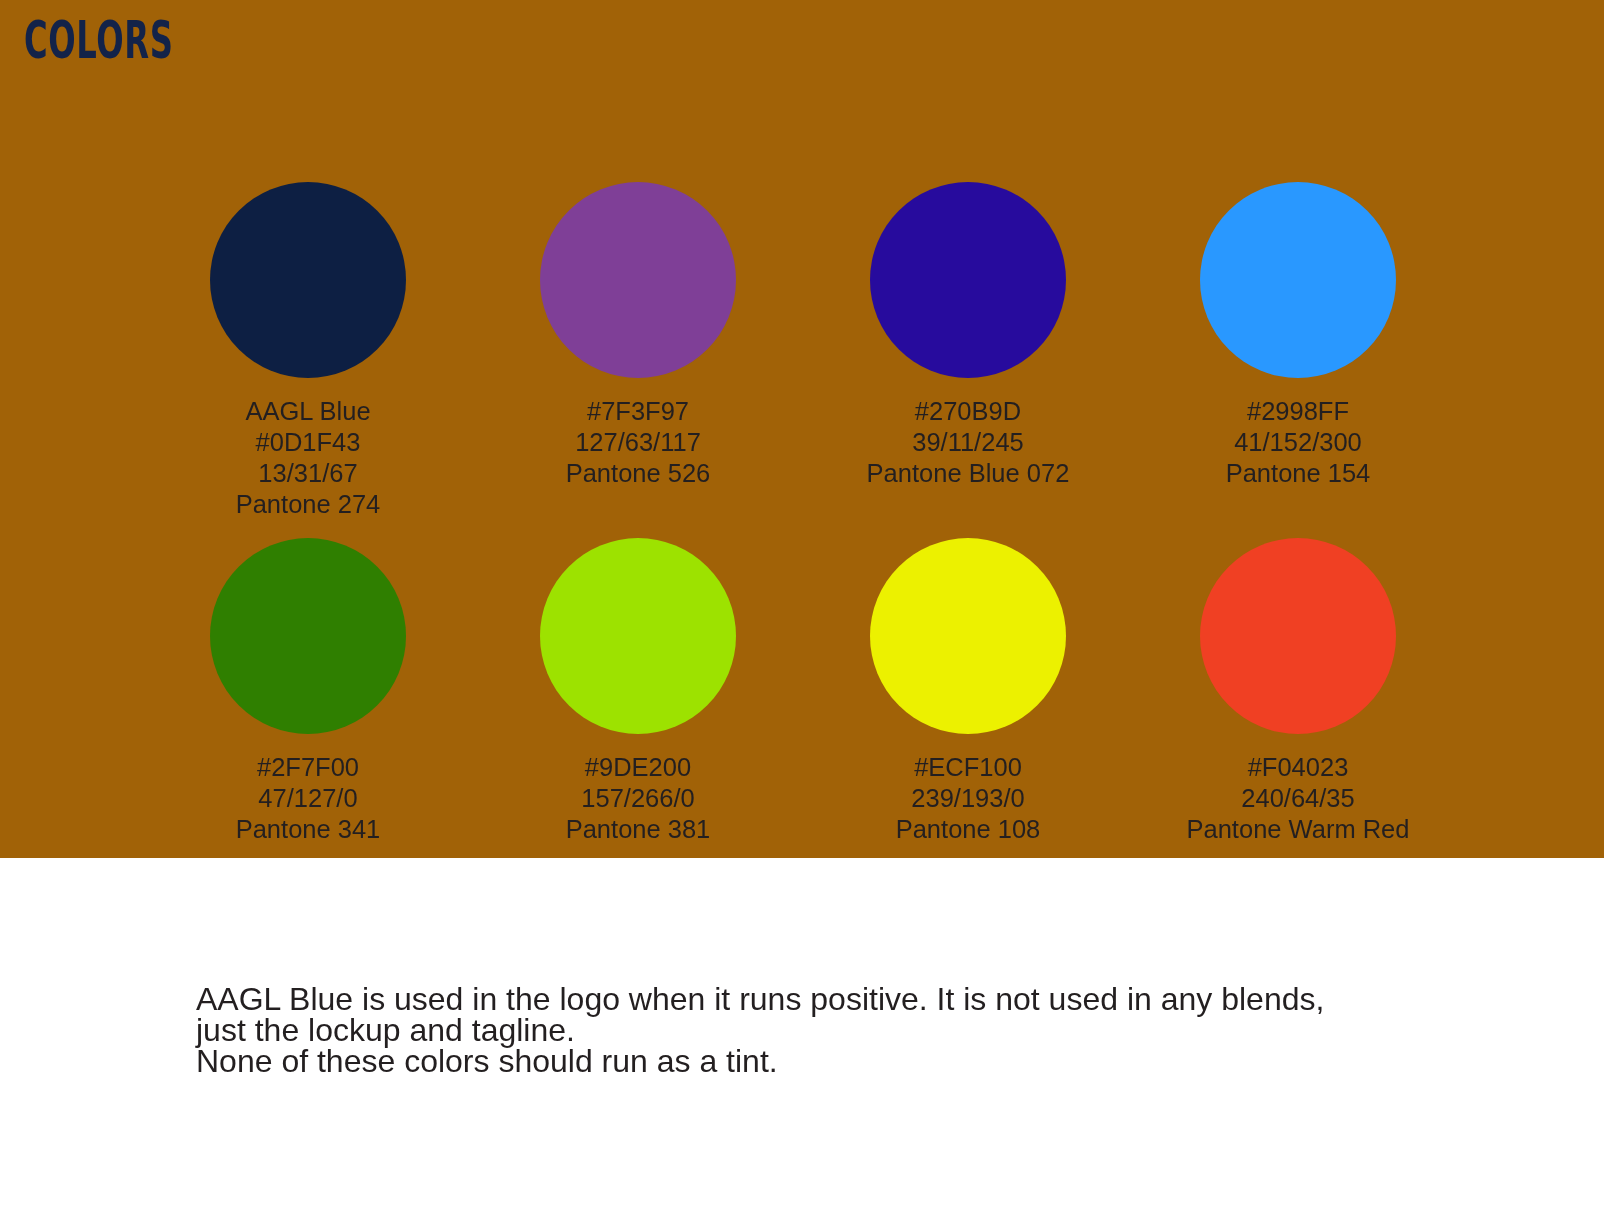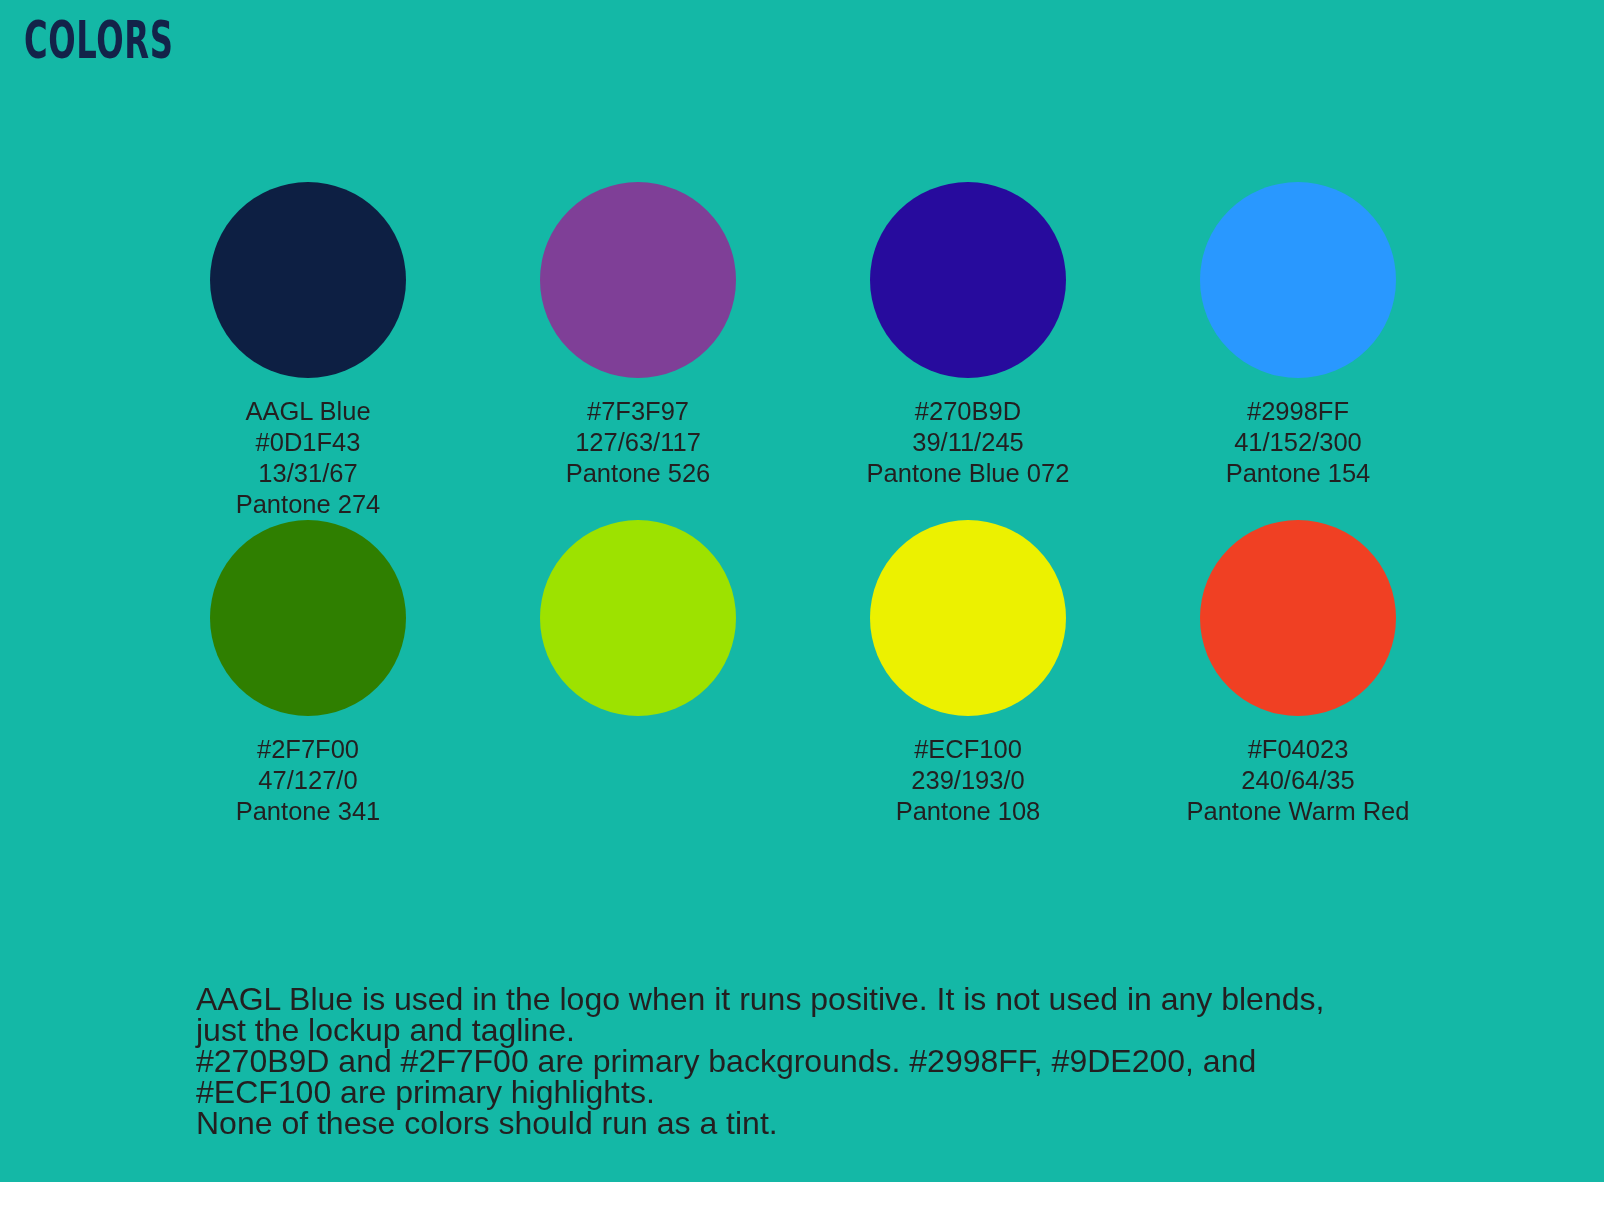--- a/index.html
+++ b/index.html
@@ -12,22 +12,22 @@
     width: 1604px;
     height: 1218px;
     font-family: "Liberation Sans", sans-serif;
     color: #231f20;
     overflow: hidden;
     position: relative;
   }
   .page {
     position: relative;
     width: 1604px;
-    height: 1182px;
-    background: #14b8a6;
+    height: 858px;
+    background: #a16207;
   }
   .page-title {
     position: absolute;
     left: 24px;
     top: 14px;
     font-family: "DejaVu Sans", sans-serif;
     font-weight: 700;
     font-size: 52px;
     line-height: 1;
     letter-spacing: 1px;
@@ -37,20 +37,21 @@
     white-space: nowrap;
   }
   .swatch-grid {
     position: absolute;
     left: 143px;
     top: 182px;
     width: 1320px;
     display: grid;
     grid-template-columns: repeat(4, 330px);
     grid-template-rows: auto auto;
+    row-gap: 18px;
   }
   .swatch {
     display: flex;
     flex-direction: column;
     align-items: center;
     width: 330px;
   }
   .swatch-circle {
     width: 196px;
     height: 196px;
@@ -131,20 +132,25 @@
       <div class="swatch-circle" style="background-color: rgb(47, 127, 0);"></div>
       <div class="swatch-labels">
         <div>#2F7F00</div>
         <div>47/127/0</div>
         <div>Pantone 341</div>
       </div>
     </div>
 
     <div class="swatch">
       <div class="swatch-circle" style="background-color: rgb(157, 226, 0);"></div>
+      <div class="swatch-labels">
+        <div>#9DE200</div>
+        <div>157/266/0</div>
+        <div>Pantone 381</div>
+      </div>
     </div>
 
     <div class="swatch">
       <div class="swatch-circle" style="background-color: rgb(236, 241, 0);"></div>
       <div class="swatch-labels">
         <div>#ECF100</div>
         <div>239/193/0</div>
         <div>Pantone 108</div>
       </div>
     </div>
@@ -155,17 +161,16 @@
         <div>#F04023</div>
         <div>240/64/35</div>
         <div>Pantone Warm Red</div>
       </div>
     </div>
 
   </div>
 
   <div class="footnote">
     <p>AAGL Blue is used in the logo when it runs positive. It is not used in any blends, just the lockup and tagline.</p>
-    <p>#270B9D and #2F7F00 are primary backgrounds. #2998FF, #9DE200, and #ECF100 are primary highlights.</p>
     <p>None of these colors should run as a tint.</p>
   </div>
 
 </div>
 
 </body></html>

